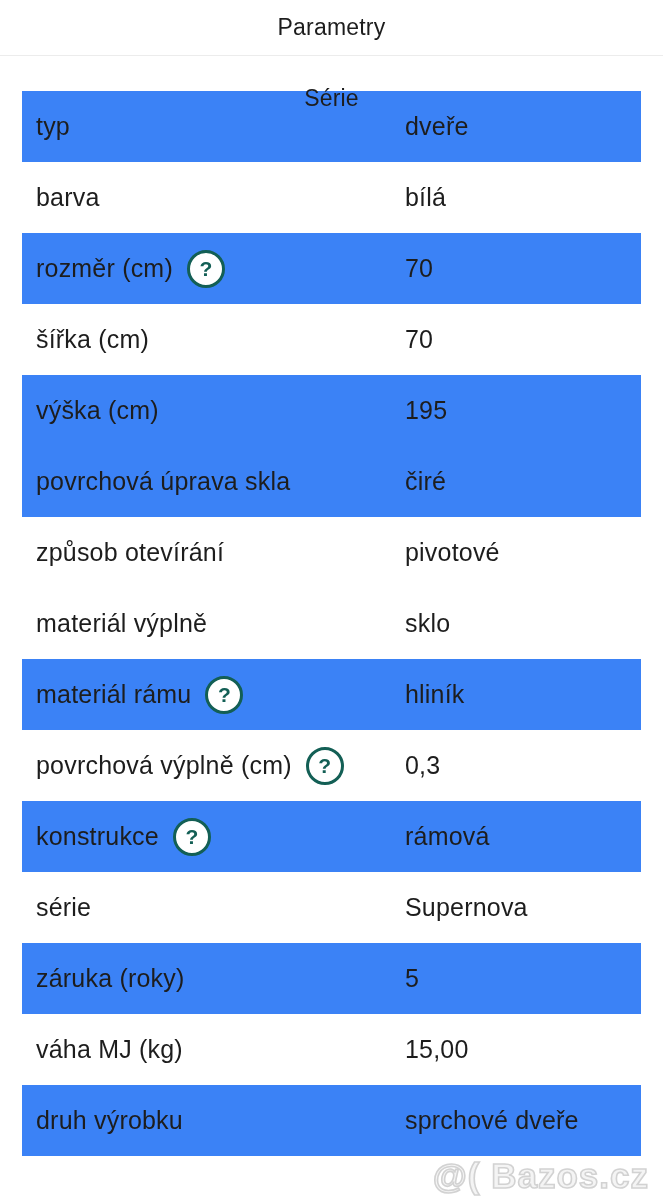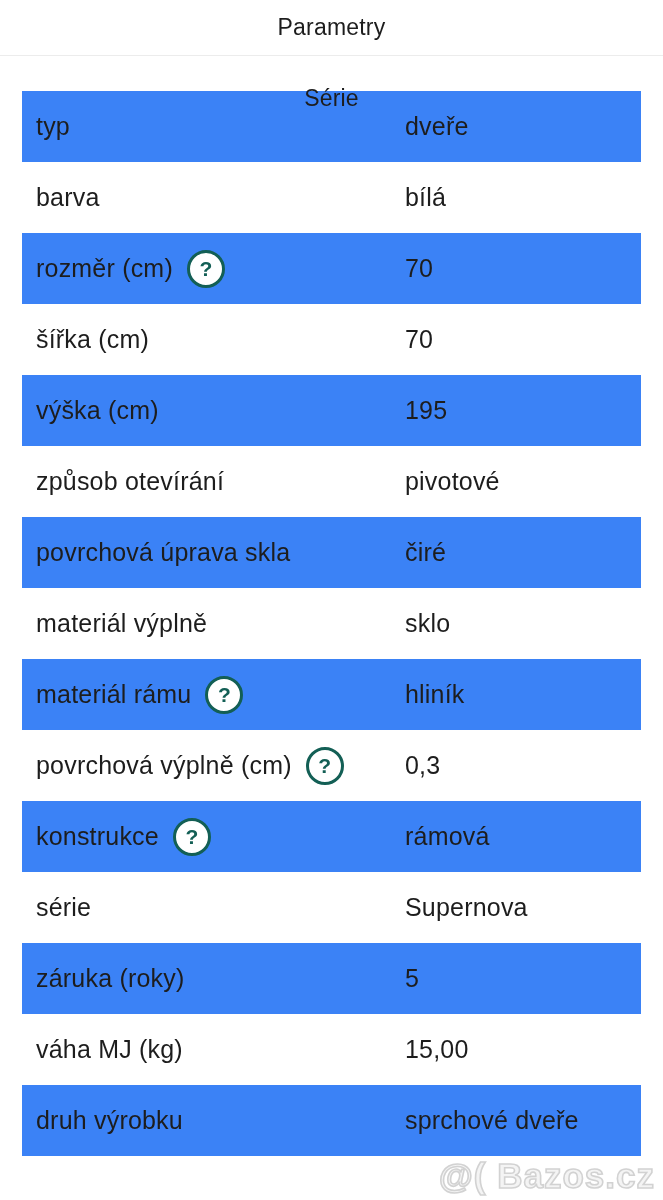--- a/index.html
+++ b/index.html
@@ -66,21 +66,21 @@
   }
   .help-glyph {
     font-size: 21px;
     font-weight: 600;
     color: #135f55;
     line-height: 1;
   }
   
   .watermark {
     position: absolute;
-    right: 8px;
+    right: 14px;
     bottom: 4px;
     font-size: 35px;
     font-weight: 700;
     letter-spacing: 1px;
     color: #f4f4f4;
     -webkit-text-stroke: 1.6px #d2d2d2;
     white-space: nowrap;
     pointer-events: none;
   }
 </style>
@@ -126,34 +126,34 @@
     <div class="cell-value">70</div>
   </div>
 
   <div class="row row--shaded">
     <div class="cell-label">
       <span class="label-text">výška (cm)</span>
     </div>
     <div class="cell-value">195</div>
   </div>
 
+  <div class="row row--shaded">
+    <div class="cell-label">
+      <span class="label-text">povrchová úprava skla</span>
+    </div>
+    <div class="cell-value">čiré</div>
+  </div>
+
   <div class="row">
     <div class="cell-label">
       <span class="label-text">způsob otevírání</span>
     </div>
     <div class="cell-value">pivotové</div>
   </div>
 
-  <div class="row row--shaded">
-    <div class="cell-label">
-      <span class="label-text">povrchová úprava skla</span>
-    </div>
-    <div class="cell-value">čiré</div>
-  </div>
-
   <div class="row">
     <div class="cell-label">
       <span class="label-text">materiál výplně</span>
     </div>
     <div class="cell-value">sklo</div>
   </div>
 
   <div class="row row--shaded">
     <div class="cell-label">
       <span class="label-text">materiál rámu</span>

